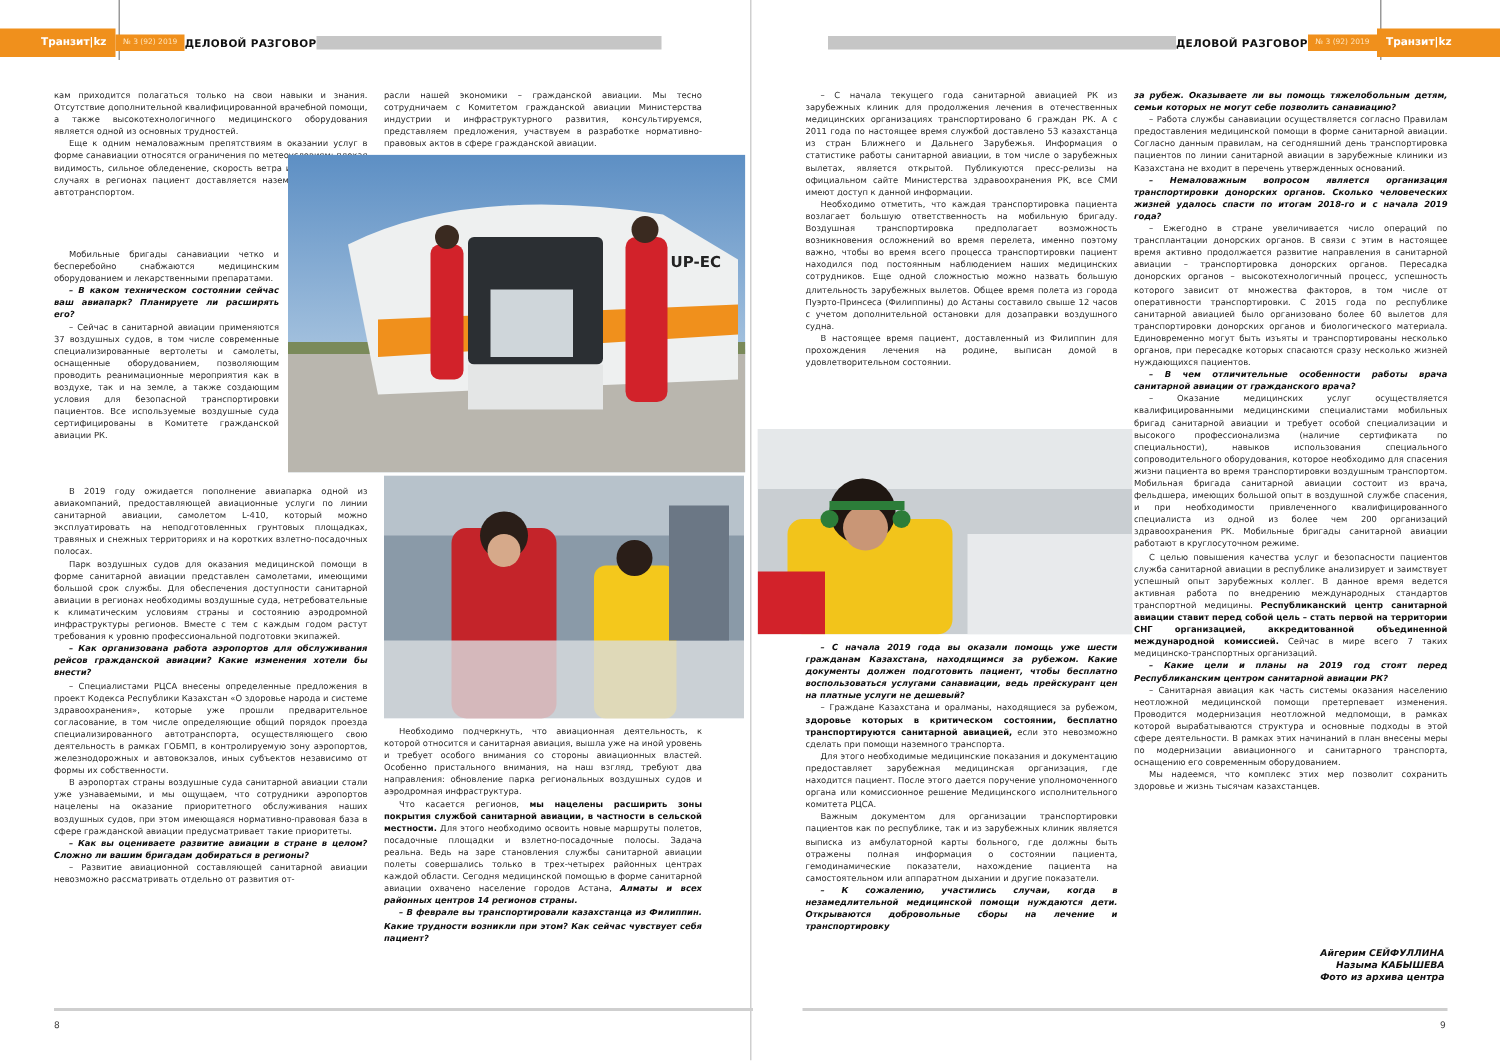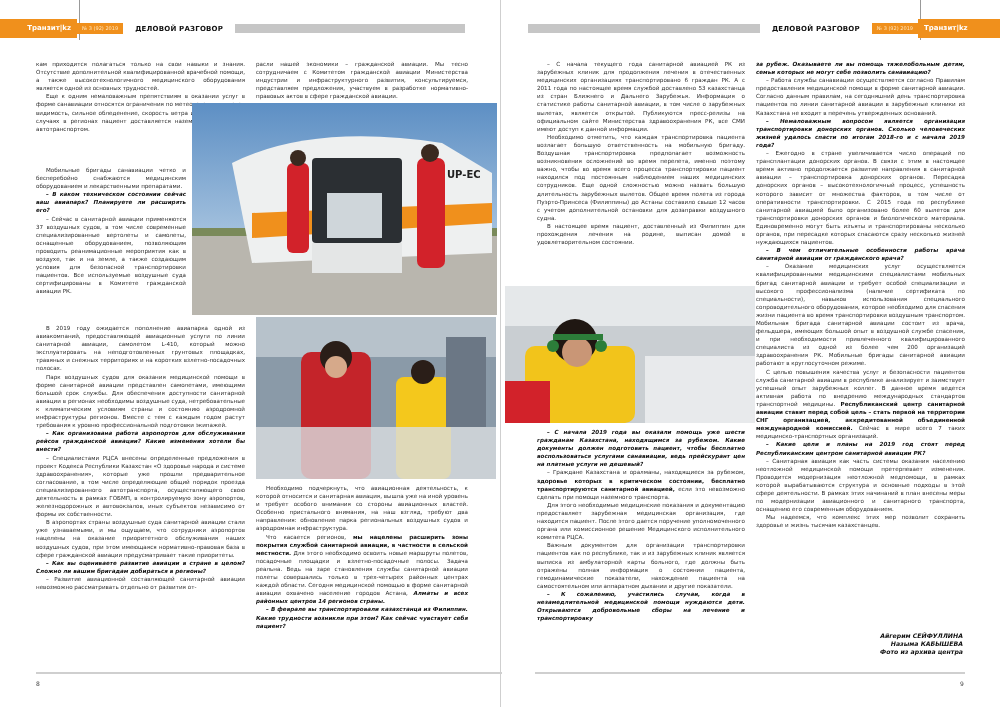--- a/index.html
+++ b/index.html
@@ -3,21 +3,21 @@
 <meta charset="utf-8">
 <style>
   html,body{margin:0;padding:0;}
   body{width:1000px;height:707px;background:#fff;position:relative;overflow:hidden;font-family:"DejaVu Sans",sans-serif;color:#222;}
   .spine{position:absolute;left:500px;top:0;width:1px;height:707px;background:#cfcfcf;}
   .hdr{position:absolute;top:23px;height:11px;display:flex;align-items:center;}
   .hdr-left{left:0;}
   .hdr-right{right:0;}
   .brand{background:#f0901c;color:#fff;font-size:7px;font-weight:bold;height:11px;line-height:11px;padding:4px 6px;}
   .issue{background:#f0901c;color:#ffe3b8;font-size:5px;height:11px;line-height:11px;padding:0 5px;}
-  .sect{font-size:7px;font-weight:bold;color:#111;padding:0 12px;letter-spacing:.2px;}
+  .sect{font-size:7px;font-weight:bold;color:#111;padding:0 0;letter-spacing:.2px;}
   .gbar{height:9px;background:#c6c6c6;}
   .tickline{position:absolute;top:0;width:1px;height:40px;background:#999;}
   .col{position:absolute;font-size:5.6px;line-height:8.1px;text-align:justify;color:#2a2a2a;}
   .col p{margin:0 0 0 0;text-indent:10px;}
   .col p.q{font-weight:bold;font-style:italic;color:#111;}
   .col b{color:#111;}
   .photo{position:absolute;overflow:hidden;}
   .rule{position:absolute;height:2px;background:#cfcfcf;}
   .pn{position:absolute;font-size:6px;color:#444;}
   .sig{position:absolute;right:37px;top:632px;text-align:right;font-size:6.2px;line-height:8.2px;font-weight:bold;font-style:italic;color:#111;}

